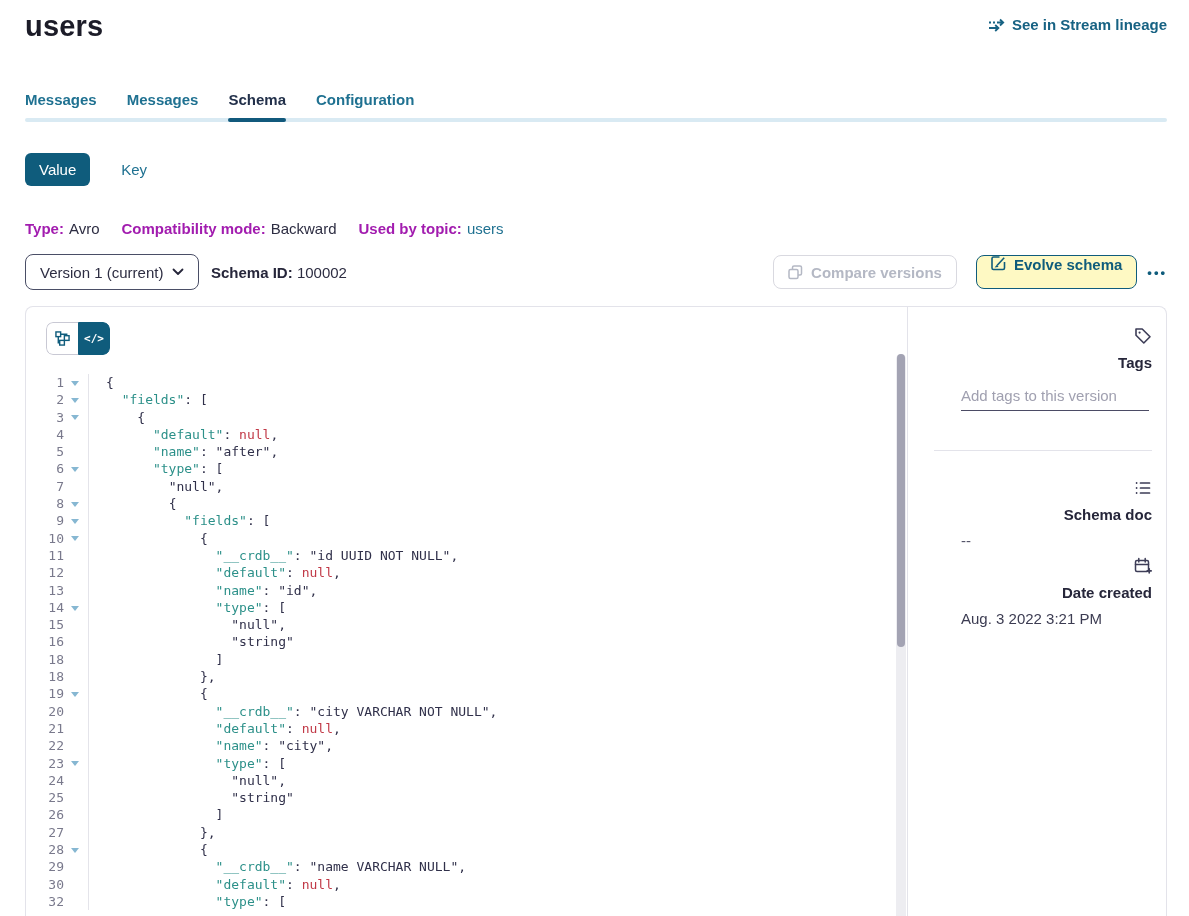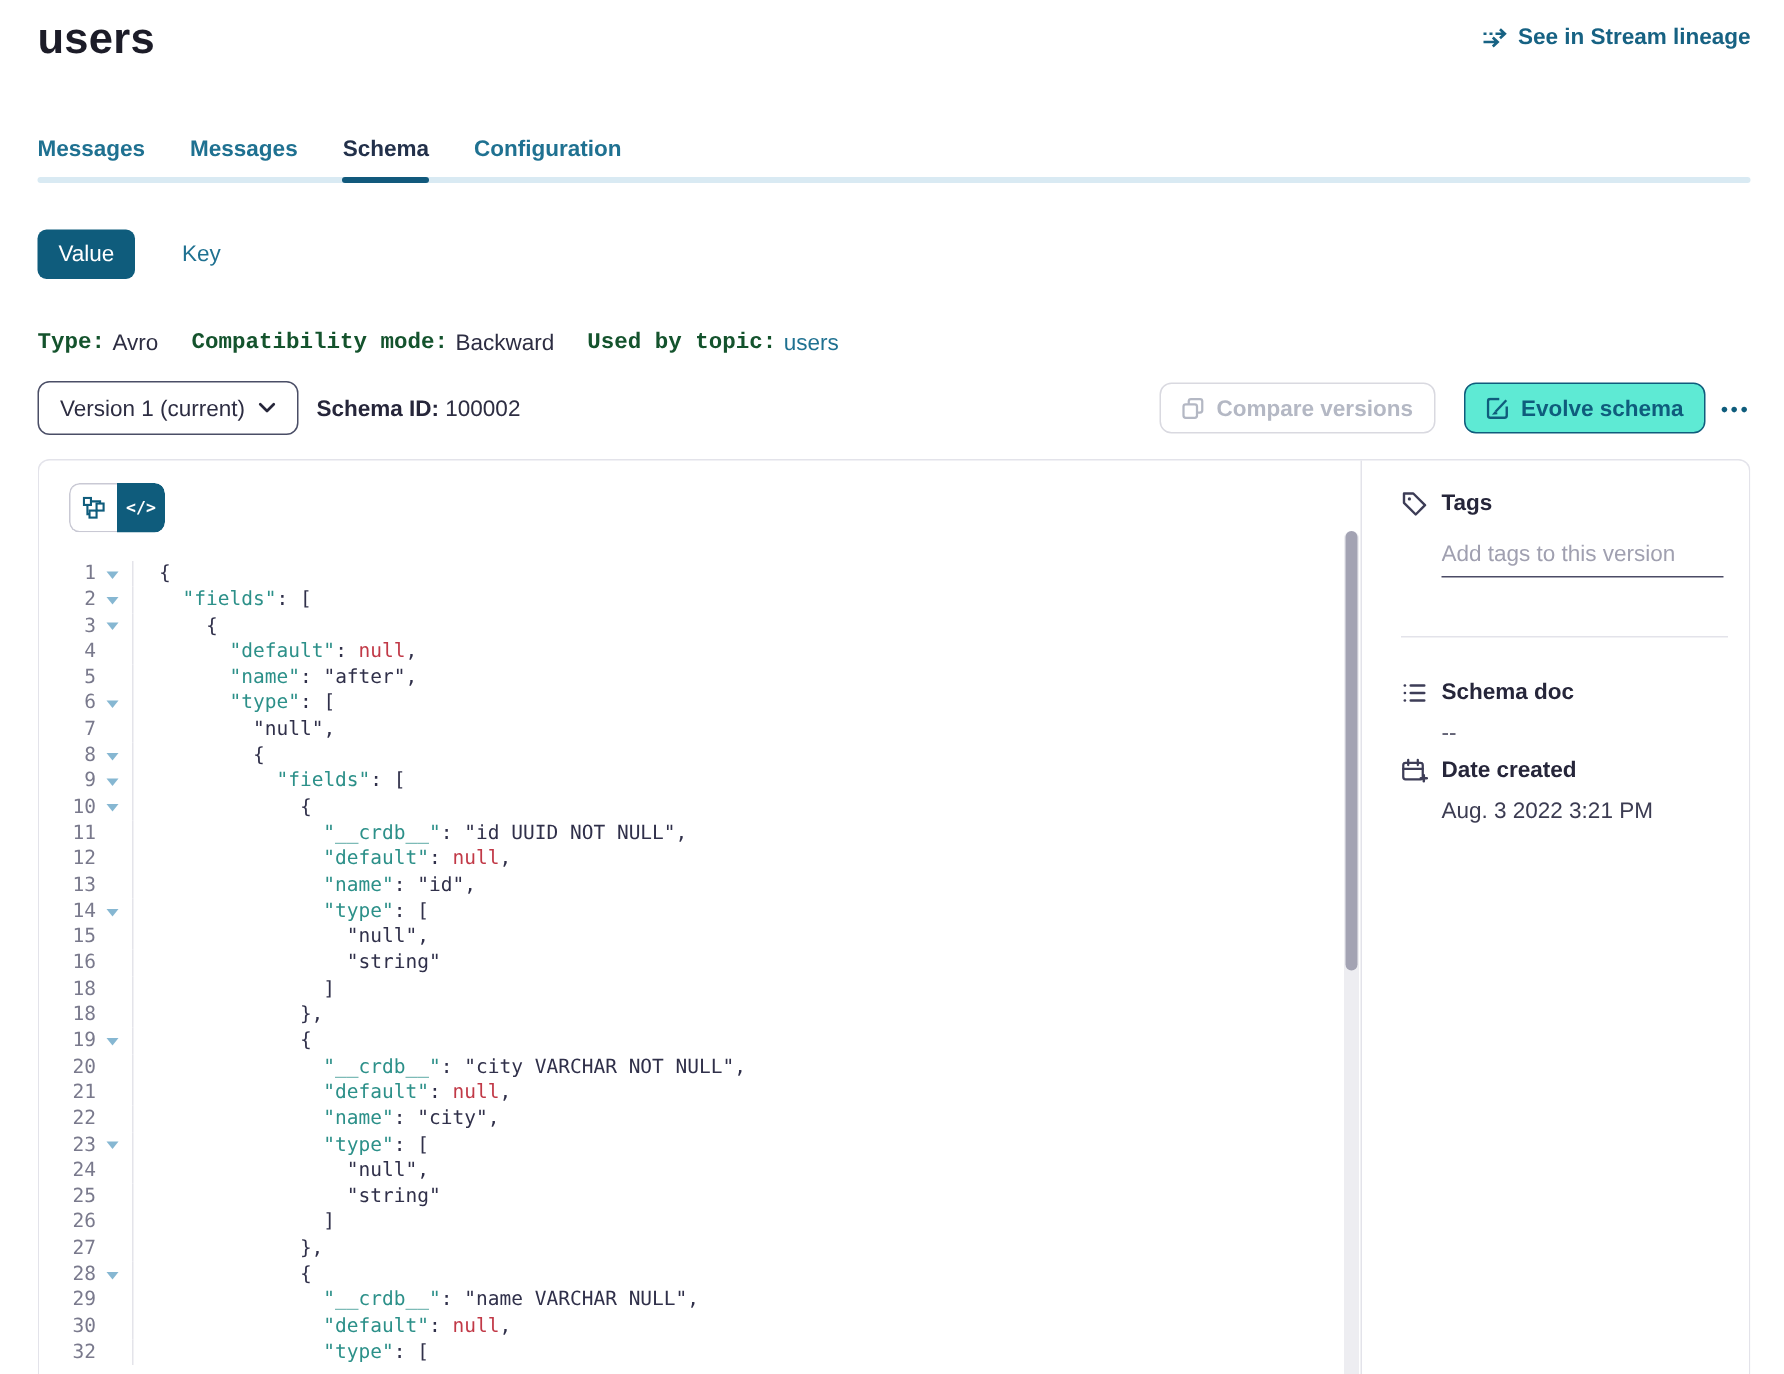--- a/index.html
+++ b/index.html
@@ -24,38 +24,38 @@
     background:#d9eaf3; border-radius:2px; }
 
   
   .vk-row { margin-top:31px; display:flex; align-items:center; }
   .btn-value { background:#0f5c7c; color:#fff; font-size:15px; font-weight:500;
     border:none; border-radius:6px; padding:8px 14px; cursor:pointer; }
   .link-key { color:#1f7191; font-size:15px; font-weight:500; margin-left:31px; cursor:pointer; }
 
   
   .meta { margin-top:34px; font-size:15px; display:flex; align-items:center; color:#2d2d42; }
-  .meta b { font-weight:700; color:#14532d;font-family:Liberation Mono, monospace; }
+  .meta b { font-weight:700; color:#a21caf; }
   .meta .val { margin-left:5px; }
   .meta .grp { margin-right:22px; display:flex; }
   .meta .link { color:#1f7191; cursor:pointer; }
 
   
   .ver-row { margin-top:17px; display:flex; align-items:center; }
   .select { width:174px; height:36px; border:1px solid #4a4e66; border-radius:8px;
     display:flex; align-items:center; justify-content:space-between; padding:0 14px;
     font-size:15px; color:#2d2d42; cursor:pointer; background:#fff; }
   .schema-id { margin-left:12px; font-size:15px; }
   .schema-id b { font-weight:700; color:#26263a; }
   .ver-right { margin-left:auto; display:flex; align-items:center; }
   .btn-compare { display:flex; align-items:center; gap:8px; height:34px; padding:0 14px;
     border:1px solid #d9d9e0; border-radius:8px; background:#fff; color:#b4b8c4;
     font-size:15px; font-weight:600; cursor:default; }
-  .btn-evolve { display:flex; align-items:center; gap:8px; height:34px; padding:0 14px;
-    border:1px solid #0f5c7c; border-radius:8px; background:#5eead4; color:#0f5c7c;
+  .btn-evolve { display:flex; gap:8px; height:34px; padding:0 14px;
+    border:1px solid #0f5c7c; border-radius:8px; background:#fef9c3; color:#0f5c7c;
     font-size:15px; font-weight:600; margin-left:19px; cursor:pointer; }
   .btn-more { border:none; background:none; color:#0f5c7c; font-size:13px; font-weight:700;
     letter-spacing:2px; margin-left:10px; cursor:pointer; }
 
   
   .panel { margin-top:16px; border:1px solid #e3e3ea; border-bottom:none;
     border-radius:8px 8px 0 0; height:620px; display:flex; }
   .editor { flex:1 1 auto; width:881px; position:relative; overflow:hidden; }
   .editor-toolbar { padding:15px 0 0 20px; }
   .view-toggle { display:inline-flex; border-radius:7px; overflow:hidden;
@@ -80,21 +80,21 @@
   .t-p { color:#30304a; }
 
   
   .sb-track { position:absolute; top:47px; bottom:0; right:1px; width:10px;
     background:#ededf1; border-radius:5px; }
   .sb-thumb { position:absolute; top:0; left:1px; width:8px; height:293px;
     background:#a3a3b3; border-radius:5px; cursor:grab; }
 
   
   .sidebar { flex:0 0 259px; border-left:1px solid #e3e3ea; padding:20px 14px 0 26px; }
-  .side-head { display:flex; align-items:flex-start; gap:9px; font-size:15px; font-weight:700; color:#26263a; }
+  .side-head { display:flex; align-items:flex-end; gap:9px; font-size:15px; font-weight:700; color:#26263a;flex-direction:column; }
   .side-head svg { flex:0 0 auto; }
   .tags-input { display:block; margin:14px 0 0 27px; width:188px; border:none;
     border-bottom:1.5px solid #4b4b65; font-size:15px; padding:2px 0 6px 0;
     font-family:"Liberation Sans", sans-serif; color:#2d2d42; outline:none; background:transparent; }
   .tags-input::placeholder { color:#a0a0b0; }
   .side-divider { height:1px; background:#e3e3ea; margin-top:39px; }
   .sec-doc { margin-top:28px; }
   .side-val { margin:9px 0 0 27px; font-size:15px; color:#55556a; }
   .sec-date { margin-top:8px; }
   .date-val { color:#3c3c52; }

